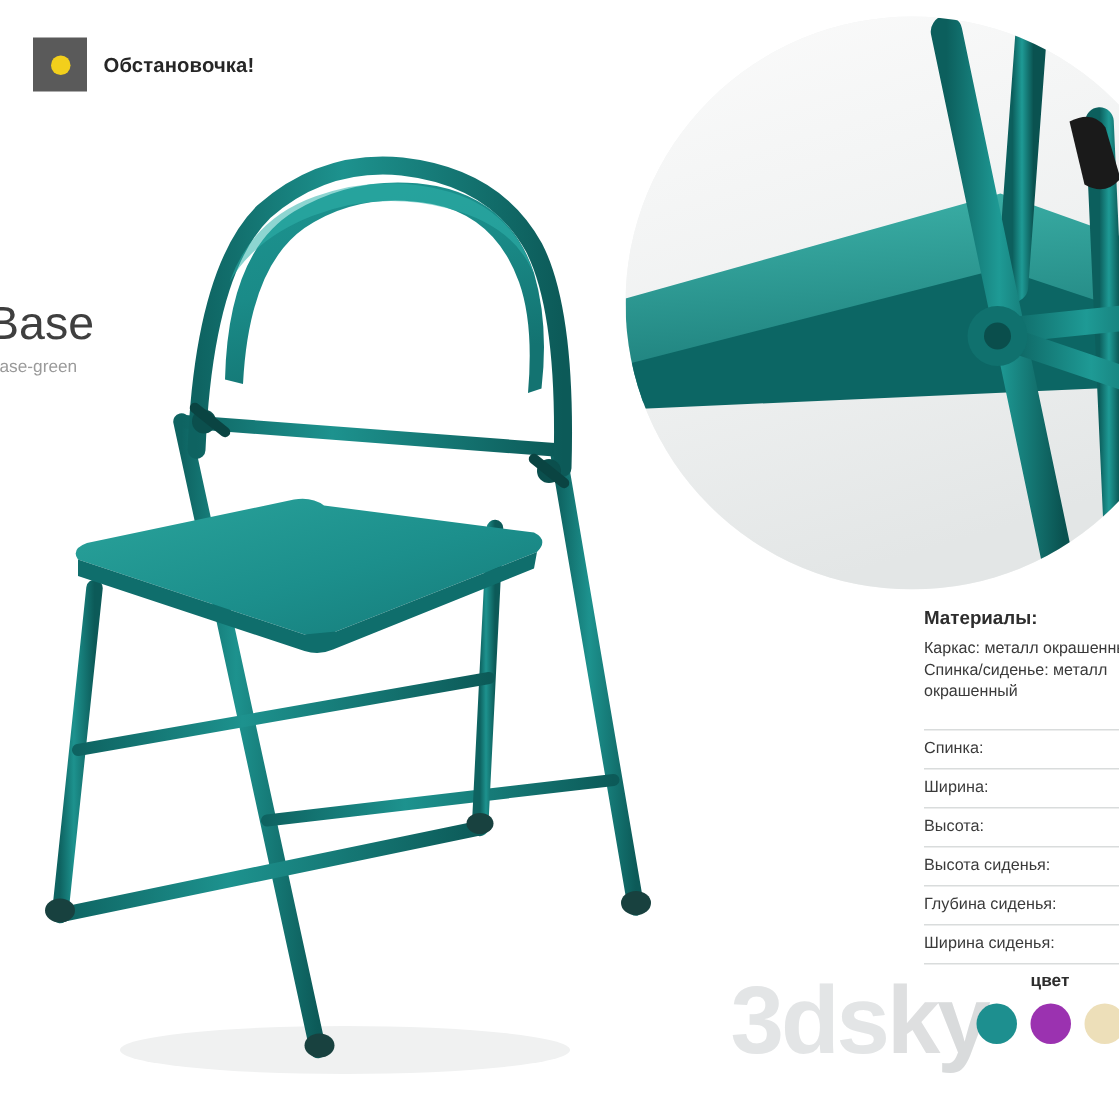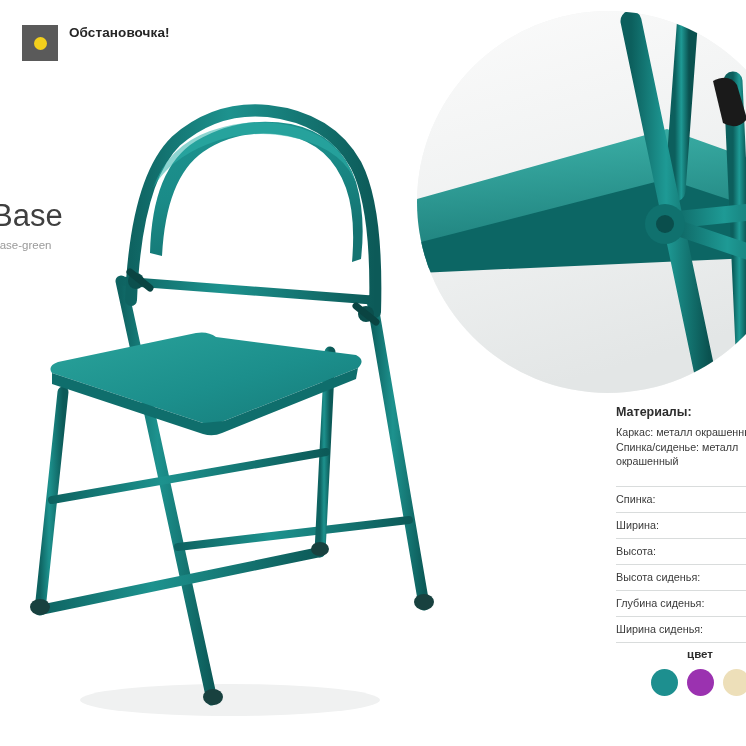--- a/index.html
+++ b/index.html
@@ -17,21 +17,21 @@
     background: #ffffff;
     overflow: hidden;
   }
 
   
   .brand {
     position: absolute;
     left: 22px;
     top: 25px;
     display: flex;
-    align-items: flex-start;
+    align-items: center;
   }
   .brand-square {
     width: 36px;
     height: 36px;
     background: #5a5a5a;
     display: flex;
     align-items: center;
     justify-content: center;
   }
   .brand-dot {
@@ -295,20 +295,23 @@
       </div>
       <div class="spec-row">
         <span>Глубина сиденья:</span>
       </div>
       <div class="spec-row">
         <span>Ширина сиденья:</span>
       </div>
     </div>
   </div>
 
+  <div class="watermark">
+    <span class="wm-3ds">3ds</span><span class="wm-k">k</span><span class="wm-y">y</span>
+  </div>
 
   <div class="color-block">
     <div class="color-label">цвет</div>
     <div class="swatches">
       <div class="swatch" style="background: rgb(29, 143, 143);"></div>
       <div class="swatch" style="background: rgb(155, 50, 176);"></div>
       <div class="swatch" style="background: rgb(237, 223, 185);"></div>
     </div>
   </div>
 

